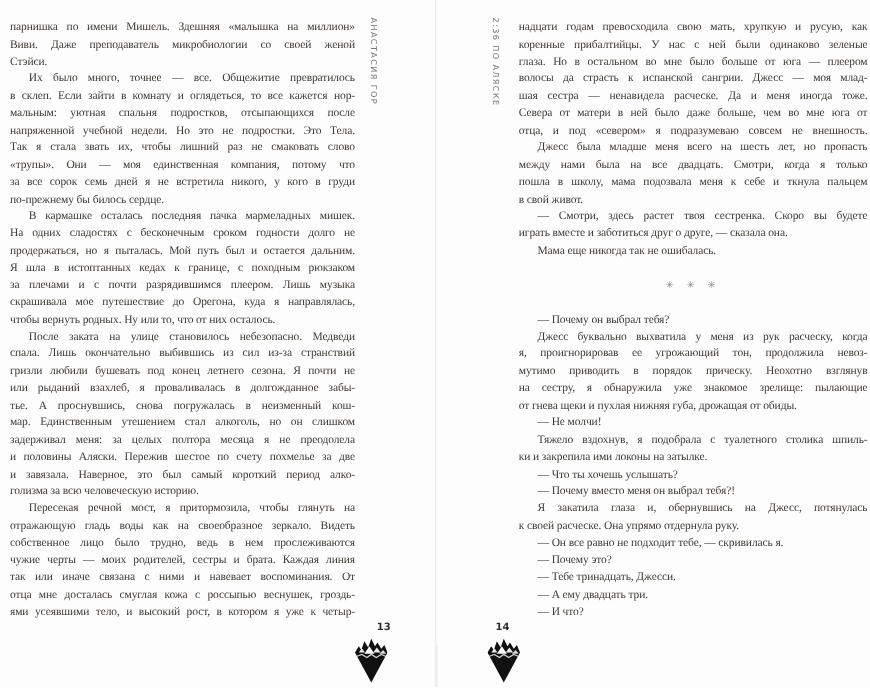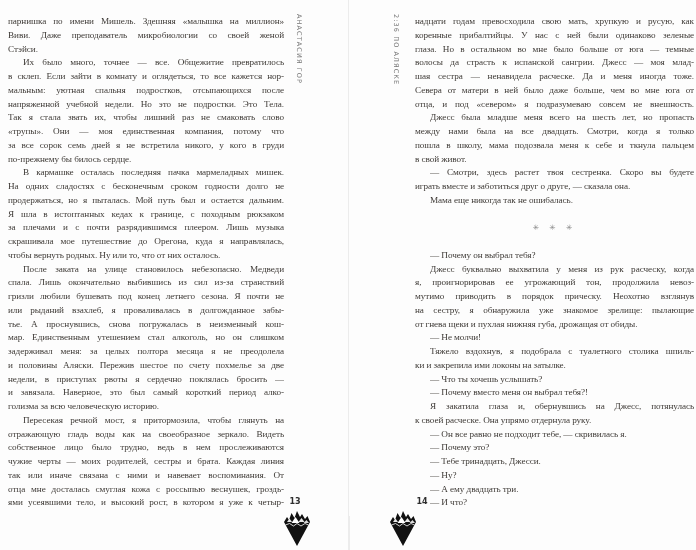--- a/index.html
+++ b/index.html
@@ -18,22 +18,22 @@
   .bline.ind{text-indent:15px;}
   .bline.cent{text-align:center;text-align-last:center;font-family:"DejaVu Sans",sans-serif;
               font-size:7.5px;color:#8a8a8a;letter-spacing:4px;text-indent:0;}
   .vheader{position:absolute;writing-mode:vertical-rl;text-orientation:mixed;
            font-family:"DejaVu Sans",sans-serif;font-size:6.5px;letter-spacing:1.1px;
            color:#767676;white-space:nowrap;}
   .vh-left{left:295px;top:14px;}
   .vh-right{left:43px;top:14px;}
   .pagenum{position:absolute;top:497px;width:22px;text-align:center;
            font-family:"DejaVu Sans",sans-serif;font-size:8px;font-weight:bold;color:#2e2e2e;}
-  .pn-left{left:284px;}
-  .pn-right{left:42px;margin-left:20px;}
+  .pn-left{left:296px;}
+  .pn-right{left:42px;}
   .ornament{position:absolute;top:511px;width:26px;height:36px;}
   .orn-left{left:284px;}
   .orn-right{left:41px;}
 </style>
 </head>
 <body>
 
 <div class="stage">
 
   <div class="page page-left">
@@ -57,21 +57,20 @@
         <div class="bline just">скрашивала мое путешествие до Орегона, куда я направлялась,</div>
         <div class="bline">чтобы вернуть родных. Ну или то, что от них осталось.</div>
         <div class="bline just ind">После заката на улице становилось небезопасно. Медведи</div>
         <div class="bline just">спала. Лишь окончательно выбившись из сил из-за странствий</div>
         <div class="bline just">гризли любили бушевать под конец летнего сезона. Я почти не</div>
         <div class="bline just">или рыданий взахлеб, я проваливалась в долгожданное забы-</div>
         <div class="bline just">тье. А проснувшись, снова погружалась в неизменный кош-</div>
         <div class="bline just">мар. Единственным утешением стал алкоголь, но он слишком</div>
         <div class="bline just">задерживал меня: за целых полтора месяца я не преодолела</div>
         <div class="bline just">и половины Аляски. Пережив шестое по счету похмелье за две</div>
-        <div class="bline just">недели, в приступах рвоты я сердечно поклялась бросить —</div>
         <div class="bline just">и завязала. Наверное, это был самый короткий период алко-</div>
         <div class="bline">голизма за всю человеческую историю.</div>
         <div class="bline just ind">Пересекая речной мост, я притормозила, чтобы глянуть на</div>
         <div class="bline just">отражающую гладь воды как на своеобразное зеркало. Видеть</div>
         <div class="bline just">собственное лицо было трудно, ведь в нем прослеживаются</div>
         <div class="bline just">чужие черты — моих родителей, сестры и брата. Каждая линия</div>
         <div class="bline just">так или иначе связана с ними и навевает воспоминания. От</div>
         <div class="bline just">отца мне досталась смуглая кожа с россыпью веснушек, гроздь-</div>
         <div class="bline just">ями усеявшими тело, и высокий рост, в котором я уже к четыр-</div>
       </div>
@@ -88,21 +87,21 @@
       </svg>
     </div>
   </div>
 
   <div class="gutter"></div>
 
   <div class="page page-right">
     <div class="body-text bt-right">
         <div class="bline just">надцати годам превосходила свою мать, хрупкую и русую, как</div>
         <div class="bline just">коренные прибалтийцы. У нас с ней были одинаково зеленые</div>
-        <div class="bline just">глаза. Но в остальном во мне было больше от юга — темные</div>
+        <div class="bline just">глаза. Но в остальном во мне было больше от юга — плеером</div>
         <div class="bline just">волосы да страсть к испанской сангрии. Джесс — моя млад-</div>
         <div class="bline just">шая сестра — ненавидела расческе. Да и меня иногда тоже.</div>
         <div class="bline just">Севера от матери в ней было даже больше, чем во мне юга от</div>
         <div class="bline just">отца, и под «севером» я подразумеваю совсем не внешность.</div>
         <div class="bline just ind">Джесс была младше меня всего на шесть лет, но пропасть</div>
         <div class="bline just">между нами была на все двадцать. Смотри, когда я только</div>
         <div class="bline just">пошла в школу, мама подозвала меня к себе и ткнула пальцем</div>
         <div class="bline">в свой живот.</div>
         <div class="bline just ind">— Смотри, здесь растет твоя сестренка. Скоро вы будете</div>
         <div class="bline">играть вместе и заботиться друг о друге, — сказала она.</div>
@@ -119,21 +118,20 @@
         <div class="bline ind">— Не молчи!</div>
         <div class="bline just ind">Тяжело вздохнув, я подобрала с туалетного столика шпиль-</div>
         <div class="bline">ки и закрепила ими локоны на затылке.</div>
         <div class="bline ind">— Что ты хочешь услышать?</div>
         <div class="bline ind">— Почему вместо меня он выбрал тебя?!</div>
         <div class="bline just ind">Я закатила глаза и, обернувшись на Джесс, потянулась</div>
         <div class="bline">к своей расческе. Она упрямо отдернула руку.</div>
         <div class="bline ind">— Он все равно не подходит тебе, — скривилась я.</div>
         <div class="bline ind">— Почему это?</div>
         <div class="bline ind">— Тебе тринадцать, Джесси.</div>
-        <div class="bline ind">— Ну?</div>
         <div class="bline ind">— А ему двадцать три.</div>
         <div class="bline ind">— И что?</div>
       </div>
     <div class="vheader vh-right">2:36 ПО АЛЯСКЕ</div>
     <div class="pagenum pn-right">14</div>
     <div class="ornament orn-right">
       <svg width="26" height="36" viewBox="0 0 26 36" xmlns="http://www.w3.org/2000/svg">
         <path d="M0 11 L3 6 L5 9 L7.5 2 L10.5 7 L13 0 L16 6 L18 3 L21 8 L23.5 5 L26 11 L13 35 Z" fill="#111111"></path>
         <polygon points="3,11 5.5,7.5 8,11" fill="#ffffff" opacity="0.9"></polygon>
         <polygon points="7.5,12 11.5,6 15.5,12" fill="#ffffff"></polygon>

